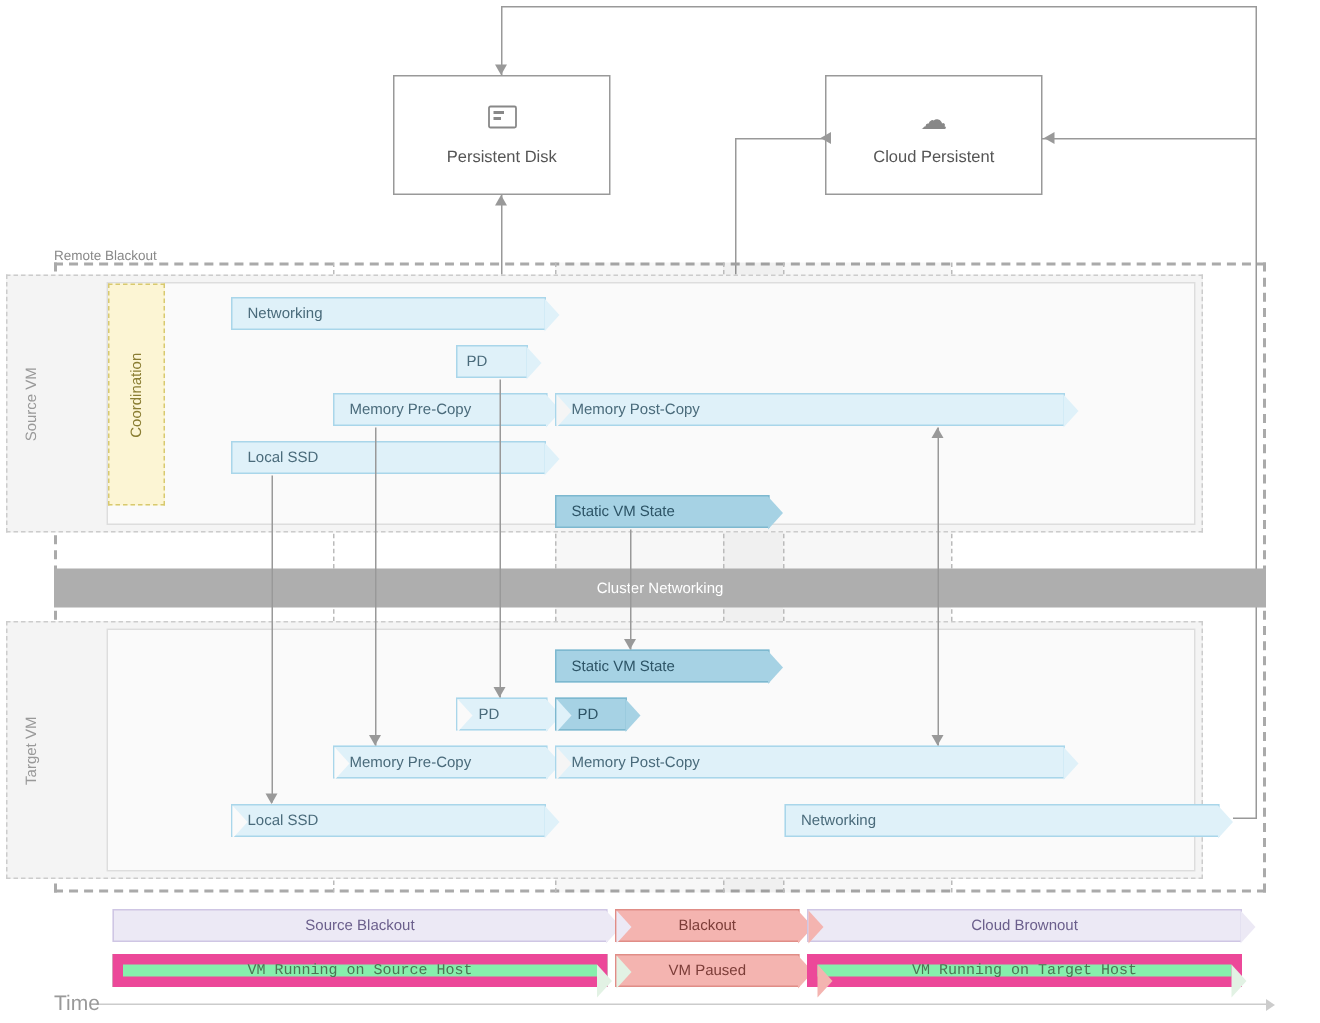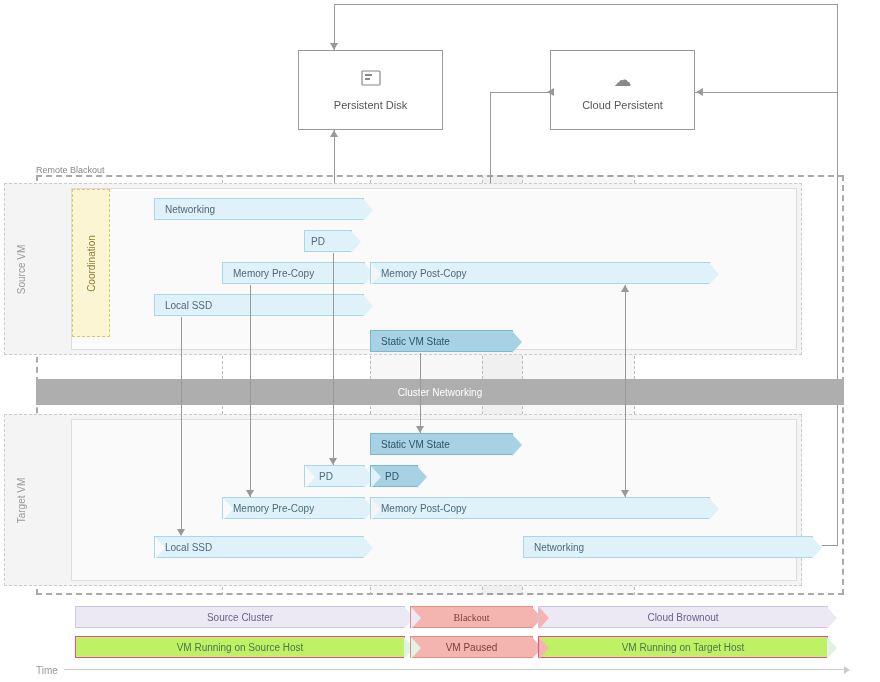--- a/index.html
+++ b/index.html
@@ -25,35 +25,35 @@
 .arrow-band::after { content: ""; position: absolute; right: -10px; top: 0; width: 0; height: 0; border-top: 11px solid transparent; border-bottom: 11px solid transparent; border-left: 10px solid var(--fill); }
 .arrow-band.notch::before { content: ""; position: absolute; left: 0; top: 0; width: 0; height: 0; border-top: 11px solid transparent; border-bottom: 11px solid transparent; border-left: 10px solid var(--notch, #fafafa); }
 .blue { --fill: #dff1f9; background: #dff1f9; border: 1px solid #a9d6ea; color: #4a6b7b; }
 .blue::after { border-left-color: #dff1f9; }
 .blue2 { --fill: #a6d2e4; background: #a6d2e4; border: 1px solid #7db8cf; color: #2d5466; }
 .blue2::after { border-left-color: #a6d2e4; }
 .lav { --fill: #ece9f5; background: #ece9f5; border: 1px solid #cfc6e4; color: #6b5f8c; }
 .lav::after { border-left-color: #ece9f5; }
 .red { --fill: #f4b4b0; background: #f4b4b0; border: 1px solid #e08d87; color: #7c3d38; }
 .red::after { border-left-color: #f4b4b0; }
-.grn { --fill: #e2f2e4; background: #bef264; border: 1px solid #ec4899; color: #4d7553; }
+.grn { --fill: #e2f2e4; background: #86efac; border: 7px solid #ec4899; color: #4d7553; font-family: Liberation Mono, monospace; }
 .grn::after { border-left-color: #e2f2e4; }
 .connector { position: absolute; background: #999; }
 .arrowhead { position: absolute; width: 0; height: 0; }
 .arrowhead.down { border-left: 4px solid transparent; border-right: 4px solid transparent; border-top: 7px solid #999; }
 .arrowhead.up { border-left: 4px solid transparent; border-right: 4px solid transparent; border-bottom: 7px solid #999; }
 .arrowhead.left { border-top: 4px solid transparent; border-bottom: 4px solid transparent; border-right: 7px solid #999; }
-.time-label { position: absolute; bottom: 6px; left: 36px; font-size: 10px; color: #999; }
+.time-label { position: absolute; bottom: 6px; left: 36px; font-size: 14px; color: #999; }
 .time-axis { position: absolute; bottom: 12px; left: 64px; right: 36px; height: 1px; background: #ccc; }
 .time-axis::after { content: ""; position: absolute; right: -6px; top: -3px; border-left: 6px solid #ccc; border-top: 4px solid transparent; border-bottom: 4px solid transparent; }
 </style>
 </head>
 <body>
 
-<div class="top-box" style="left:262px; top:50px;margin-left:36px;">
+<div class="top-box" style="left:262px; top:50px;">
   <span class="icon">
     <svg width="20" height="16">
         <rect x="1" y="1" width="18" height="14" fill="none" stroke="#888" stroke-width="1.2" rx="1"></rect>
         <rect x="4" y="4" width="7" height="2" fill="#888"></rect>
         <rect x="4" y="8" width="5" height="2" fill="#888"></rect>
       </svg>
   </span>
   <span class="label">Persistent Disk</span>
 </div>
 <div class="top-box" style="left:550px; top:50px;">
@@ -130,22 +130,22 @@
 <div class="arrowhead down" style="left:246px; top:490px;"></div>
 <div class="connector" style="left:333px; top:253px; width:1px; height:212px;"></div>
 <div class="arrowhead down" style="left:329px; top:458px;"></div>
 <div class="connector" style="left:420px; top:353px; width:1px; height:80px;"></div>
 <div class="arrowhead down" style="left:416px; top:426px;"></div>
 
 <div class="connector" style="left:625px; top:285px; width:1px; height:212px;"></div>
 <div class="arrowhead up" style="left:621px; top:285px;"></div>
 <div class="arrowhead down" style="left:621px; top:490px;"></div>
 
-<div class="arrow-band lav" style="left:75px; top:606px; width:330px; justify-content:center; padding:0;">Source Cluster</div>
-<div class="arrow-band red notch" style="left:410px; top:606px; width:123px; justify-content:center; padding:0;font-family:Liberation Serif, serif; --notch:#ece9f5;">Blackout</div>
+<div class="arrow-band lav" style="left:75px; top:606px; width:330px; justify-content:center; padding:0;">Source Blackout</div>
+<div class="arrow-band red notch" style="left:410px; top:606px; width:123px; justify-content:center; padding:0; --notch:#ece9f5;">Blackout</div>
 <div class="arrow-band lav notch" style="left:538px; top:606px; width:290px; justify-content:center; padding:0; --notch:#f4b4b0;">Cloud Brownout</div>
 
 <div class="arrow-band grn" style="left:75px; top:636px; width:330px; justify-content:center; padding:0;">VM Running on Source Host</div>
 <div class="arrow-band red notch" style="left:410px; top:636px; width:123px; justify-content:center; padding:0; --notch:#e2f2e4;">VM Paused</div>
 <div class="arrow-band grn notch" style="left:538px; top:636px; width:290px; justify-content:center; padding:0; --notch:#f4b4b0;">VM Running on Target Host</div>
 
 <div class="time-axis"></div>
 <div class="time-label">Time</div>
 
 </body></html>

